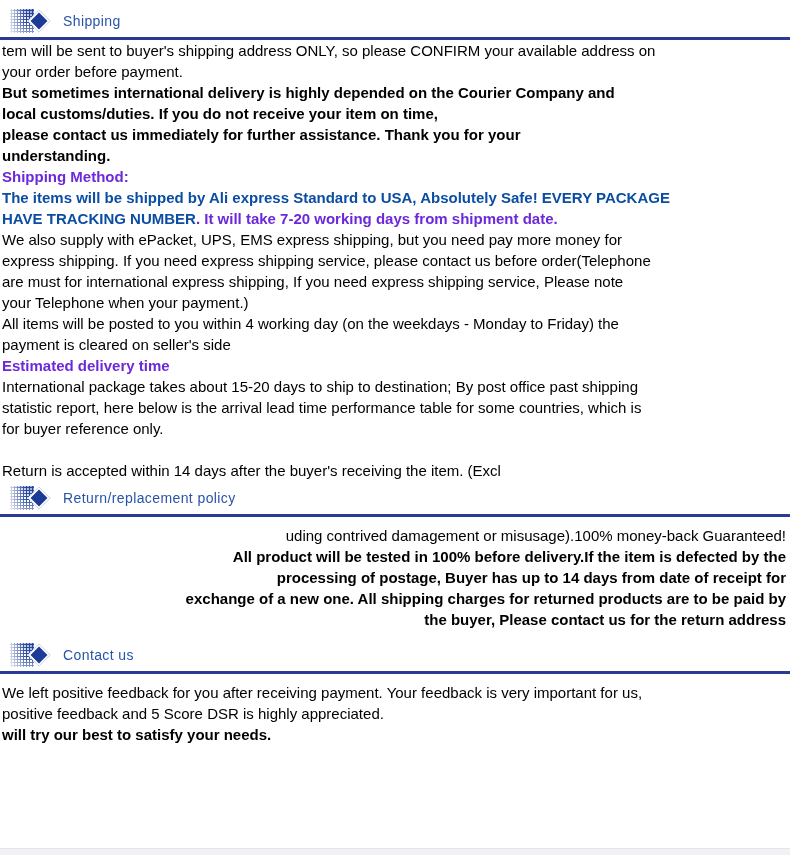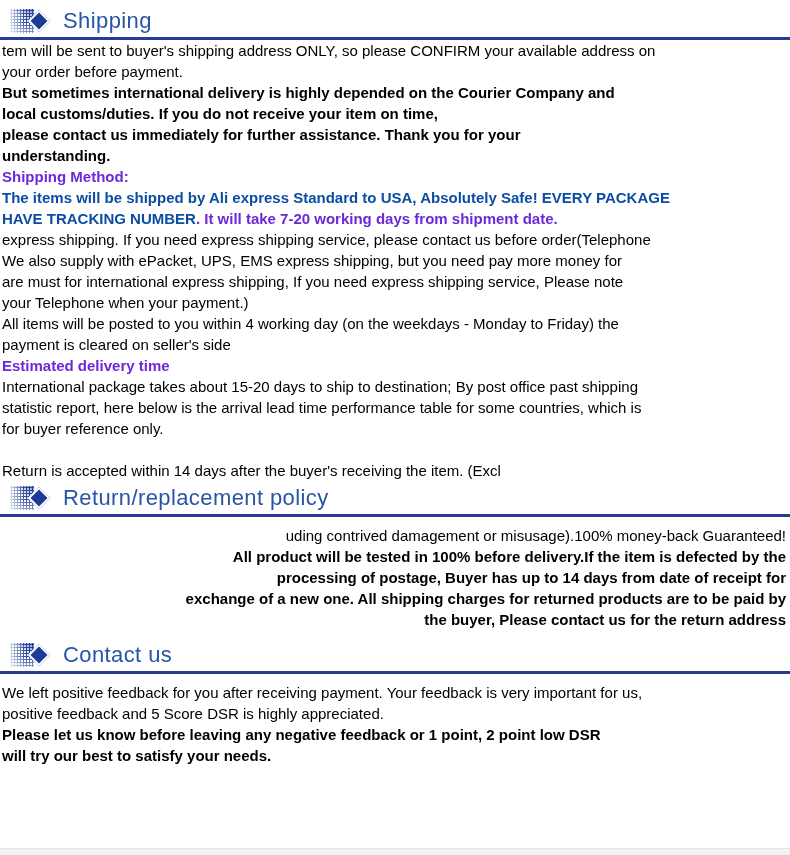--- a/index.html
+++ b/index.html
@@ -16,21 +16,21 @@
 
   
   .section-header {
     display: flex;
     align-items: center;
     gap: 13px;
     padding-left: 10px;
     height: 26px;
   }
   .hdr-title {
-    font-size: 22px;
+    font-size: 14px;
     letter-spacing: 0.4px;
     color: #2854A8;
     white-space: nowrap;
     text-align: right;
   }
   .hdr-rule {
     height: 3px;
     background: #283C94;
     margin-top: 3px;
     width: 100%;
@@ -95,22 +95,22 @@
       <div class="section-body sec-body-0">
           <div class="line"><span class="seg normal">tem will be sent to buyer's shipping address ONLY, so please CONFIRM your available address on</span></div>
           <div class="line"><span class="seg normal">your order before payment.</span></div>
           <div class="line"><span class="seg bold">But sometimes international delivery is highly depended on the Courier Company and</span></div>
           <div class="line"><span class="seg bold">local customs/duties. If you do not receive your item on time,</span></div>
           <div class="line"><span class="seg bold">please contact us immediately for further assistance. Thank you for your</span></div>
           <div class="line"><span class="seg bold">understanding.</span></div>
           <div class="line"><span class="seg red-bold">Shipping Method:</span></div>
           <div class="line"><span class="seg blue-bold">The items will be shipped by Ali express Standard to USA, Absolutely Safe! EVERY PACKAGE</span></div>
           <div class="line"><span class="seg blue-bold">HAVE TRACKING NUMBER</span><span class="seg red-bold">. It will take 7-20 working days from shipment date.</span></div>
+          <div class="line"><span class="seg normal">We also supply with ePacket, UPS, EMS express shipping, but you need pay more money for</span></div>
           <div class="line"><span class="seg normal">express shipping. If you need express shipping service, please contact us before order(Telephone</span></div>
-          <div class="line"><span class="seg normal">We also supply with ePacket, UPS, EMS express shipping, but you need pay more money for</span></div>
           <div class="line"><span class="seg normal">are must for international express shipping, If you need express shipping service, Please note</span></div>
           <div class="line"><span class="seg normal">your Telephone when your payment.)</span></div>
           <div class="line"><span class="seg normal">All items will be posted to you within 4 working day (on the weekdays - Monday to Friday) the</span></div>
           <div class="line"><span class="seg normal">payment is cleared on seller's side</span></div>
           <div class="line"><span class="seg red-bold">Estimated delivery time</span></div>
           <div class="line"><span class="seg normal">International package takes about 15-20 days to ship to destination; By post office past shipping</span></div>
           <div class="line"><span class="seg normal">statistic report, here below is the arrival lead time performance table for some countries, which is</span></div>
           <div class="line"><span class="seg normal">for buyer reference only.</span></div>
           <div class="line"><span class="seg normal"></span></div>
           <div class="line"><span class="seg normal">Return is accepted within 14 days after the buyer's receiving the item. (Excl</span></div>
@@ -140,20 +140,19 @@
         <span class="hdr-icon">
           <span class="dots"></span>
           <span class="diamond"></span>
         </span>
         <span class="hdr-title">Contact us</span>
       </div>
       <div class="hdr-rule"></div>
       <div class="section-body sec-body-2">
           <div class="line"><span class="seg normal">We left positive feedback for you after receiving payment. Your feedback is very important for us,</span></div>
           <div class="line"><span class="seg normal">positive feedback and 5 Score DSR is highly appreciated.</span></div>
-          <div class="line"><span class="seg bold">Please let us know before leaving any negative feedback or 1 point, 2 point low DSR</span></div>
           <div class="line"><span class="seg bold">will try our best to satisfy your needs.</span></div>
         </div>
     </div>
 
   </div>
   <div class="bottom-bar"></div>
 </div>
 
 </body></html>

